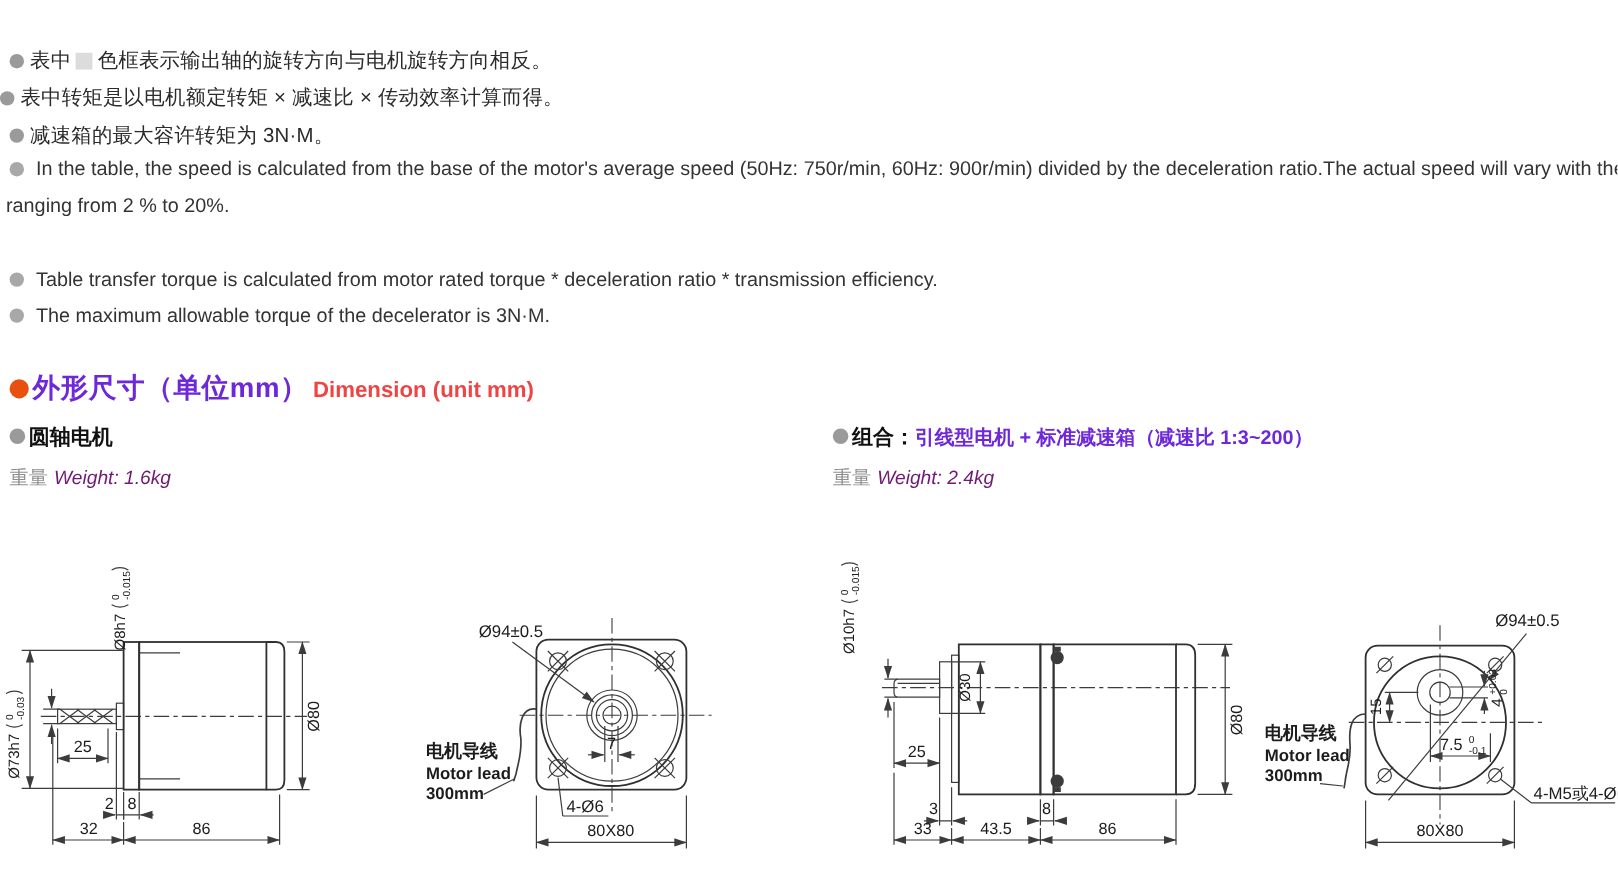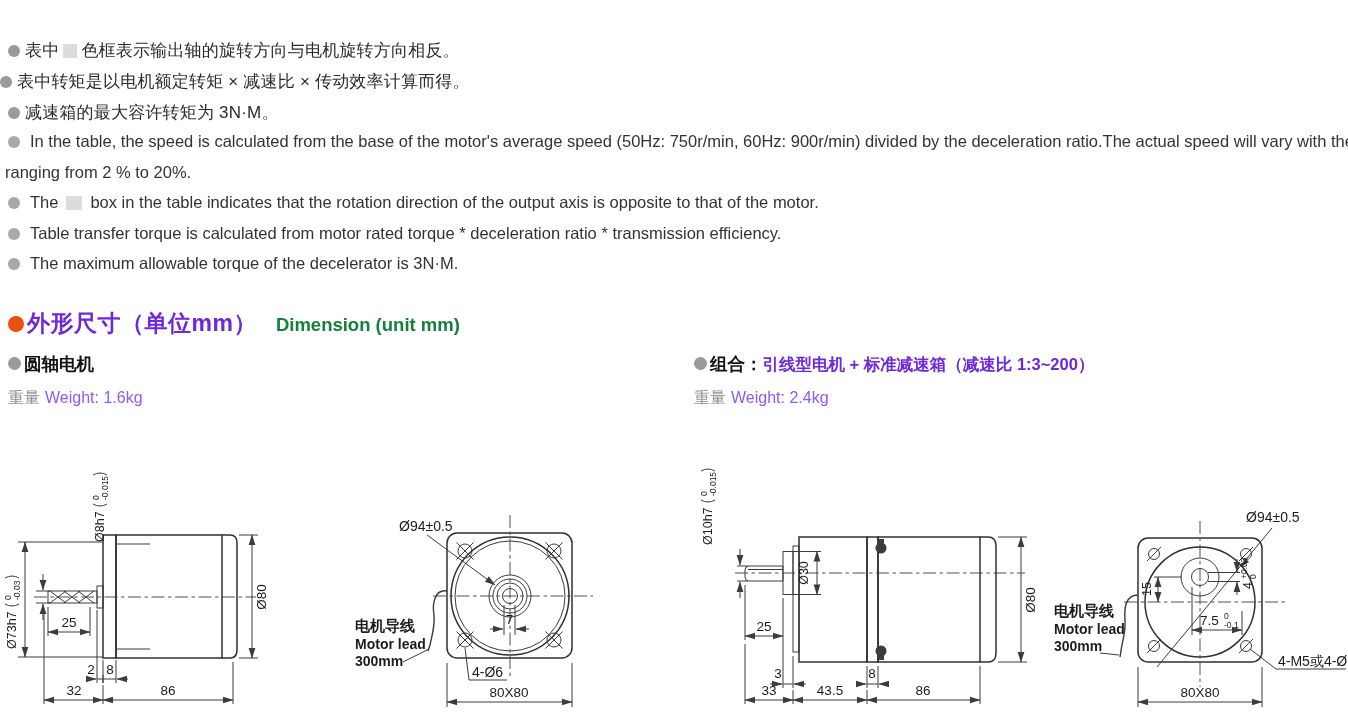--- a/index.html
+++ b/index.html
@@ -9,26 +9,26 @@
   
   .cnline{font-size:17px;color:#2b2b2b;letter-spacing:0.2px;}
   .enline{font-size:16.5px;color:#333;}
   .dot-sm{display:inline-block;width:12px;height:12px;border-radius:50%;background:#9a9a9a;margin-right:5px;vertical-align:-1px;}
   .dot-en{display:inline-block;width:12px;height:12px;border-radius:50%;background:#a8a8a8;margin-right:10px;vertical-align:-1px;}
   .graybox-cn{display:inline-block;width:14px;height:14px;background:#dcdcdc;margin:0 4px;vertical-align:-2px;}
   .graybox-en{display:inline-block;width:16px;height:14px;background:#dcdcdc;margin:0 8px;vertical-align:-2px;}
   
   .hdot{display:inline-block;width:16px;height:16px;border-radius:50%;background:#e8500f;margin-right:3px;vertical-align:-1px;}
   .htcn{font-size:23px;font-weight:bold;color:#6d28d9;letter-spacing:0.5px;}
-  .hten{font-size:18.5px;font-weight:bold;color:#15803d;margin-left:19px;}
+  .hten{font-size:18.5px;font-weight:bold;color:#ef4444;margin-left:4px;}
   .subdot{display:inline-block;width:13px;height:13px;border-radius:50%;background:#9a9a9a;margin-right:3px;vertical-align:0px;}
   .sublabel{font-size:17.5px;font-weight:bold;color:#111;}
   .subrest{font-size:16.5px;font-weight:bold;color:#6d28d9;}
   .wcn{font-size:16px;color:#8f8f8f;margin-right:5px;}
-  .wen{font-size:16px;color:#8b5cf6;}
+  .wen{font-size:16px;color:#701a75;font-style:italic;}
   
   svg{position:absolute;overflow:visible;}
   .thick{stroke:#303030;stroke-width:1.5;fill:none;}
   .thin{stroke:#3c3c3c;stroke-width:1;fill:none;}
   .cl{stroke:#3c3c3c;stroke-width:0.9;fill:none;stroke-dasharray:13 3.5 3.5 3.5;}
   .dim{stroke:#3c3c3c;stroke-width:1;fill:none;}
   .wire{stroke:#3c3c3c;stroke-width:1.4;fill:none;}
   text{fill:#1c1c1c;}
   .d{font-size:12.5px;}
   .dm{font-size:13.5px;}
@@ -52,21 +52,20 @@
       </marker>
     </defs>
   </svg>
 
   <div class="abs cnline" style="left:8px;top:39px"><span class="dot-sm"></span><span>表中</span><span class="graybox-cn"></span><span>色框表示输出轴的旋转方向与电机旋转方向相反。</span></div>
   <div class="abs cnline" style="left:0;top:70px"><span class="dot-sm"></span><span>表中转矩是以电机额定转矩 × 减速比 × 传动效率计算而得。</span></div>
   <div class="abs cnline" style="left:8px;top:101px"><span class="dot-sm"></span><span>减速箱的最大容许转矩为 3N·M。</span></div>
 
   <div class="abs enline" style="left:8px;top:132px"><span class="dot-en"></span><span>In the table, the speed is calculated from the base of the motor's average speed (50Hz: 750r/min, 60Hz: 900r/min) divided by the deceleration ratio.The actual speed will vary with the load,</span></div>
   <div class="abs enline" style="left:5px;top:163px"><span>ranging from 2 % to 20%.</span></div>
-  <div class="abs enline" style="left:8px;top:193px"><span class="dot-en"></span><span>The</span><span class="graybox-en"></span><span>box in the table indicates that the rotation direction of the output axis is opposite to that of the motor.</span></div>
   <div class="abs enline" style="left:8px;top:224px"><span class="dot-en"></span><span>Table transfer torque is calculated from motor rated torque * deceleration ratio * transmission efficiency.</span></div>
   <div class="abs enline" style="left:8px;top:254px"><span class="dot-en"></span><span>The maximum allowable torque of the decelerator is 3N·M.</span></div>
 
   <div class="abs" style="left:8px;top:308px">
     <span class="hdot"></span><span class="htcn">外形尺寸（单位mm）</span><span class="hten">Dimension (unit mm)</span>
   </div>
 
   <div class="abs" style="left:8px;top:352px">
     <span class="subdot"></span><span class="sublabel">圆轴电机</span>
   </div>

